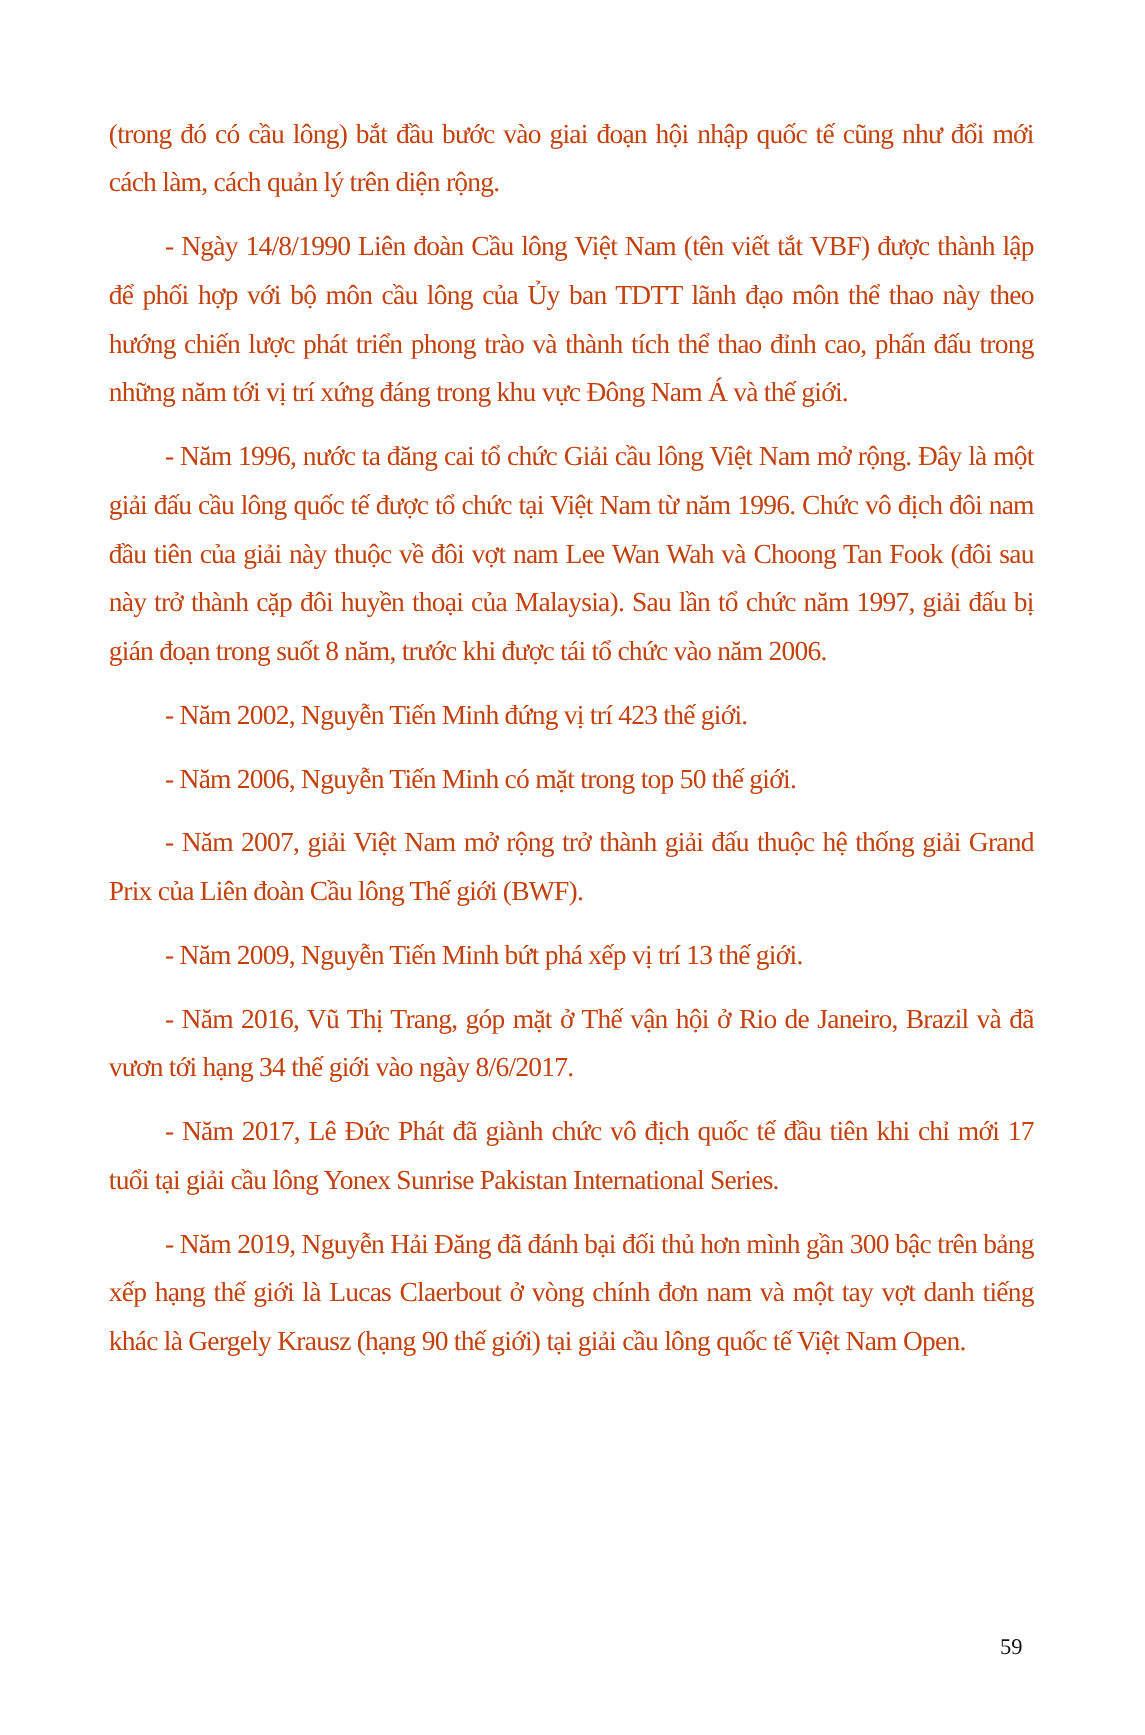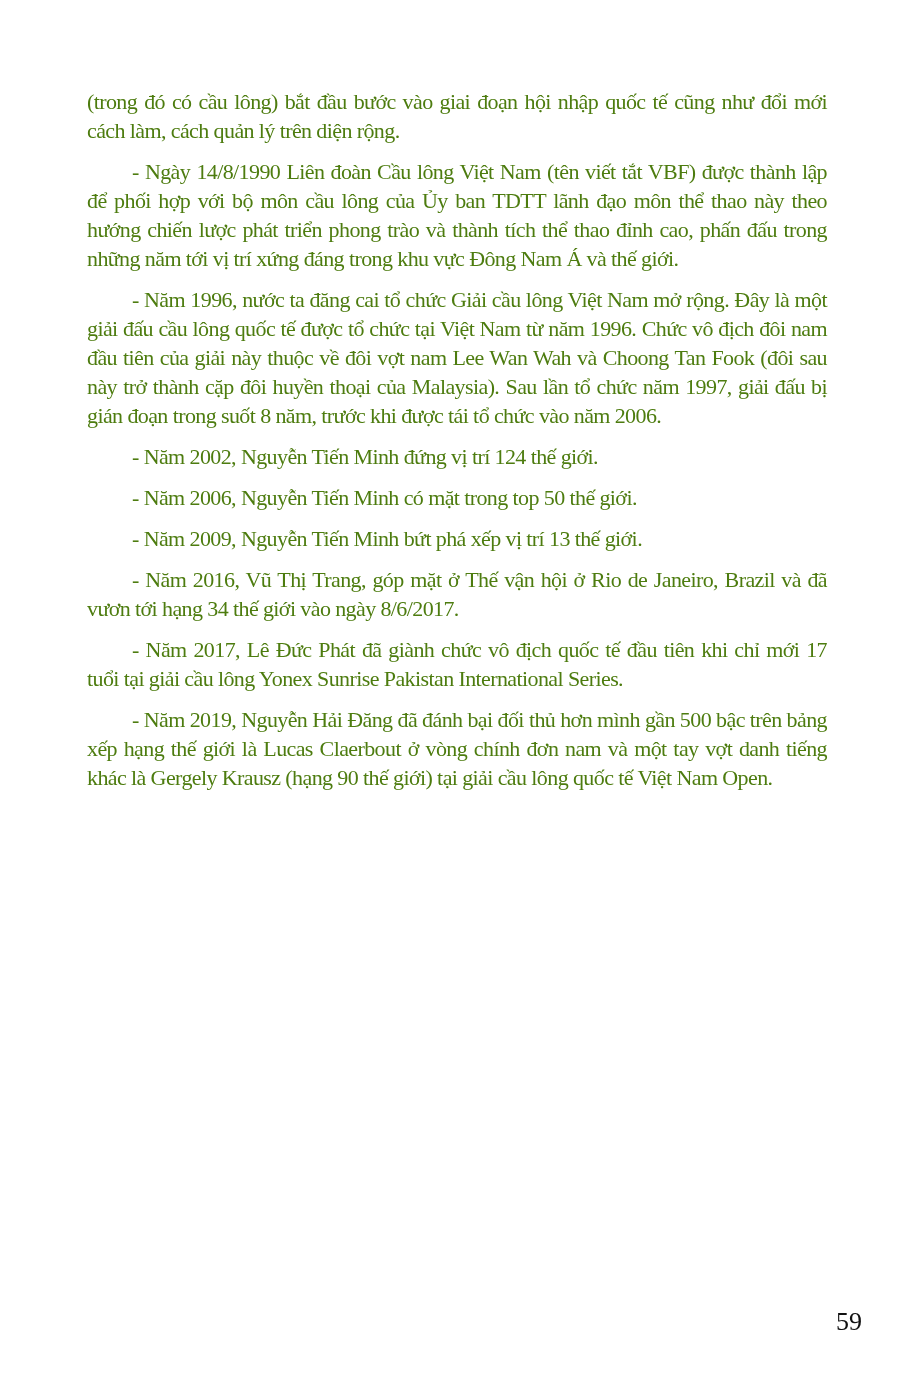--- a/index.html
+++ b/index.html
@@ -13,50 +13,50 @@
       position: relative;
       overflow: hidden;
     }
     .page {
       position: absolute;
       left: 87px;
       top: 87px;
       width: 740px;
       font-family: "Liberation Serif", "DejaVu Serif", serif;
       font-size: 22px;
-      line-height: 29px;
-      color: #4d7c0f;
+      line-height: 39px;
+      color: #c2410c;
       letter-spacing: -0.6px;
     }
     .para {
       margin: 0 0 12px 0;
       text-align: justify;
       text-indent: 45px;
     }
     .para.no-indent {
       text-indent: 0;
     }
     .page-number {
       position: absolute;
       left: 800px;
       top: 1307px;
       font-family: "Liberation Serif", "DejaVu Serif", serif;
-      font-size: 26px;
+      font-size: 18px;
       color: #111111;
-      margin-left: 36px;
     }
   </style>
 </head>
 <body>
 
 <div class="page">
   <p class="para no-indent">(trong đó có cầu lông) bắt đầu bước vào giai đoạn hội nhập quốc tế cũng như đổi mới cách làm, cách quản lý trên diện rộng.</p>
   <p class="para">- Ngày 14/8/1990 Liên đoàn Cầu lông Việt Nam (tên viết tắt VBF) được thành lập để phối hợp với bộ môn cầu lông của Ủy ban TDTT lãnh đạo môn thể thao này theo hướng chiến lược phát triển phong trào và thành tích thể thao đỉnh cao, phấn đấu trong những năm tới vị trí xứng đáng trong khu vực Đông Nam Á và thế giới.</p>
   <p class="para">- Năm 1996, nước ta đăng cai tổ chức Giải cầu lông Việt Nam mở rộng. Đây là một giải đấu cầu lông quốc tế được tổ chức tại Việt Nam từ năm 1996. Chức vô địch đôi nam đầu tiên của giải này thuộc về đôi vợt nam Lee Wan Wah và Choong Tan Fook (đôi sau này trở thành cặp đôi huyền thoại của Malaysia). Sau lần tổ chức năm 1997, giải đấu bị gián đoạn trong suốt 8 năm, trước khi được tái tổ chức vào năm 2006.</p>
-  <p class="para">- Năm 2002, Nguyễn Tiến Minh đứng vị trí 124 thế giới.</p>
+  <p class="para">- Năm 2002, Nguyễn Tiến Minh đứng vị trí 423 thế giới.</p>
   <p class="para">- Năm 2006, Nguyễn Tiến Minh có mặt trong top 50 thế giới.</p>
+  <p class="para">- Năm 2007, giải Việt Nam mở rộng trở thành giải đấu thuộc hệ thống giải Grand Prix của Liên đoàn Cầu lông Thế giới (BWF).</p>
   <p class="para">- Năm 2009, Nguyễn Tiến Minh bứt phá xếp vị trí 13 thế giới.</p>
   <p class="para">- Năm 2016, Vũ Thị Trang, góp mặt ở Thế vận hội ở Rio de Janeiro, Brazil và đã vươn tới hạng 34 thế giới vào ngày 8/6/2017.</p>
   <p class="para">- Năm 2017, Lê Đức Phát đã giành chức vô địch quốc tế đầu tiên khi chỉ mới 17 tuổi tại giải cầu lông Yonex Sunrise Pakistan International Series.</p>
-  <p class="para">- Năm 2019, Nguyễn Hải Đăng đã đánh bại đối thủ hơn mình gần 500 bậc trên bảng xếp hạng thế giới là Lucas Claerbout ở vòng chính đơn nam và một tay vợt danh tiếng khác là Gergely Krausz (hạng 90 thế giới) tại giải cầu lông quốc tế Việt Nam Open.</p>
+  <p class="para">- Năm 2019, Nguyễn Hải Đăng đã đánh bại đối thủ hơn mình gần 300 bậc trên bảng xếp hạng thế giới là Lucas Claerbout ở vòng chính đơn nam và một tay vợt danh tiếng khác là Gergely Krausz (hạng 90 thế giới) tại giải cầu lông quốc tế Việt Nam Open.</p>
 </div>
 
 <div class="page-number">59</div>
 
 </body></html>

